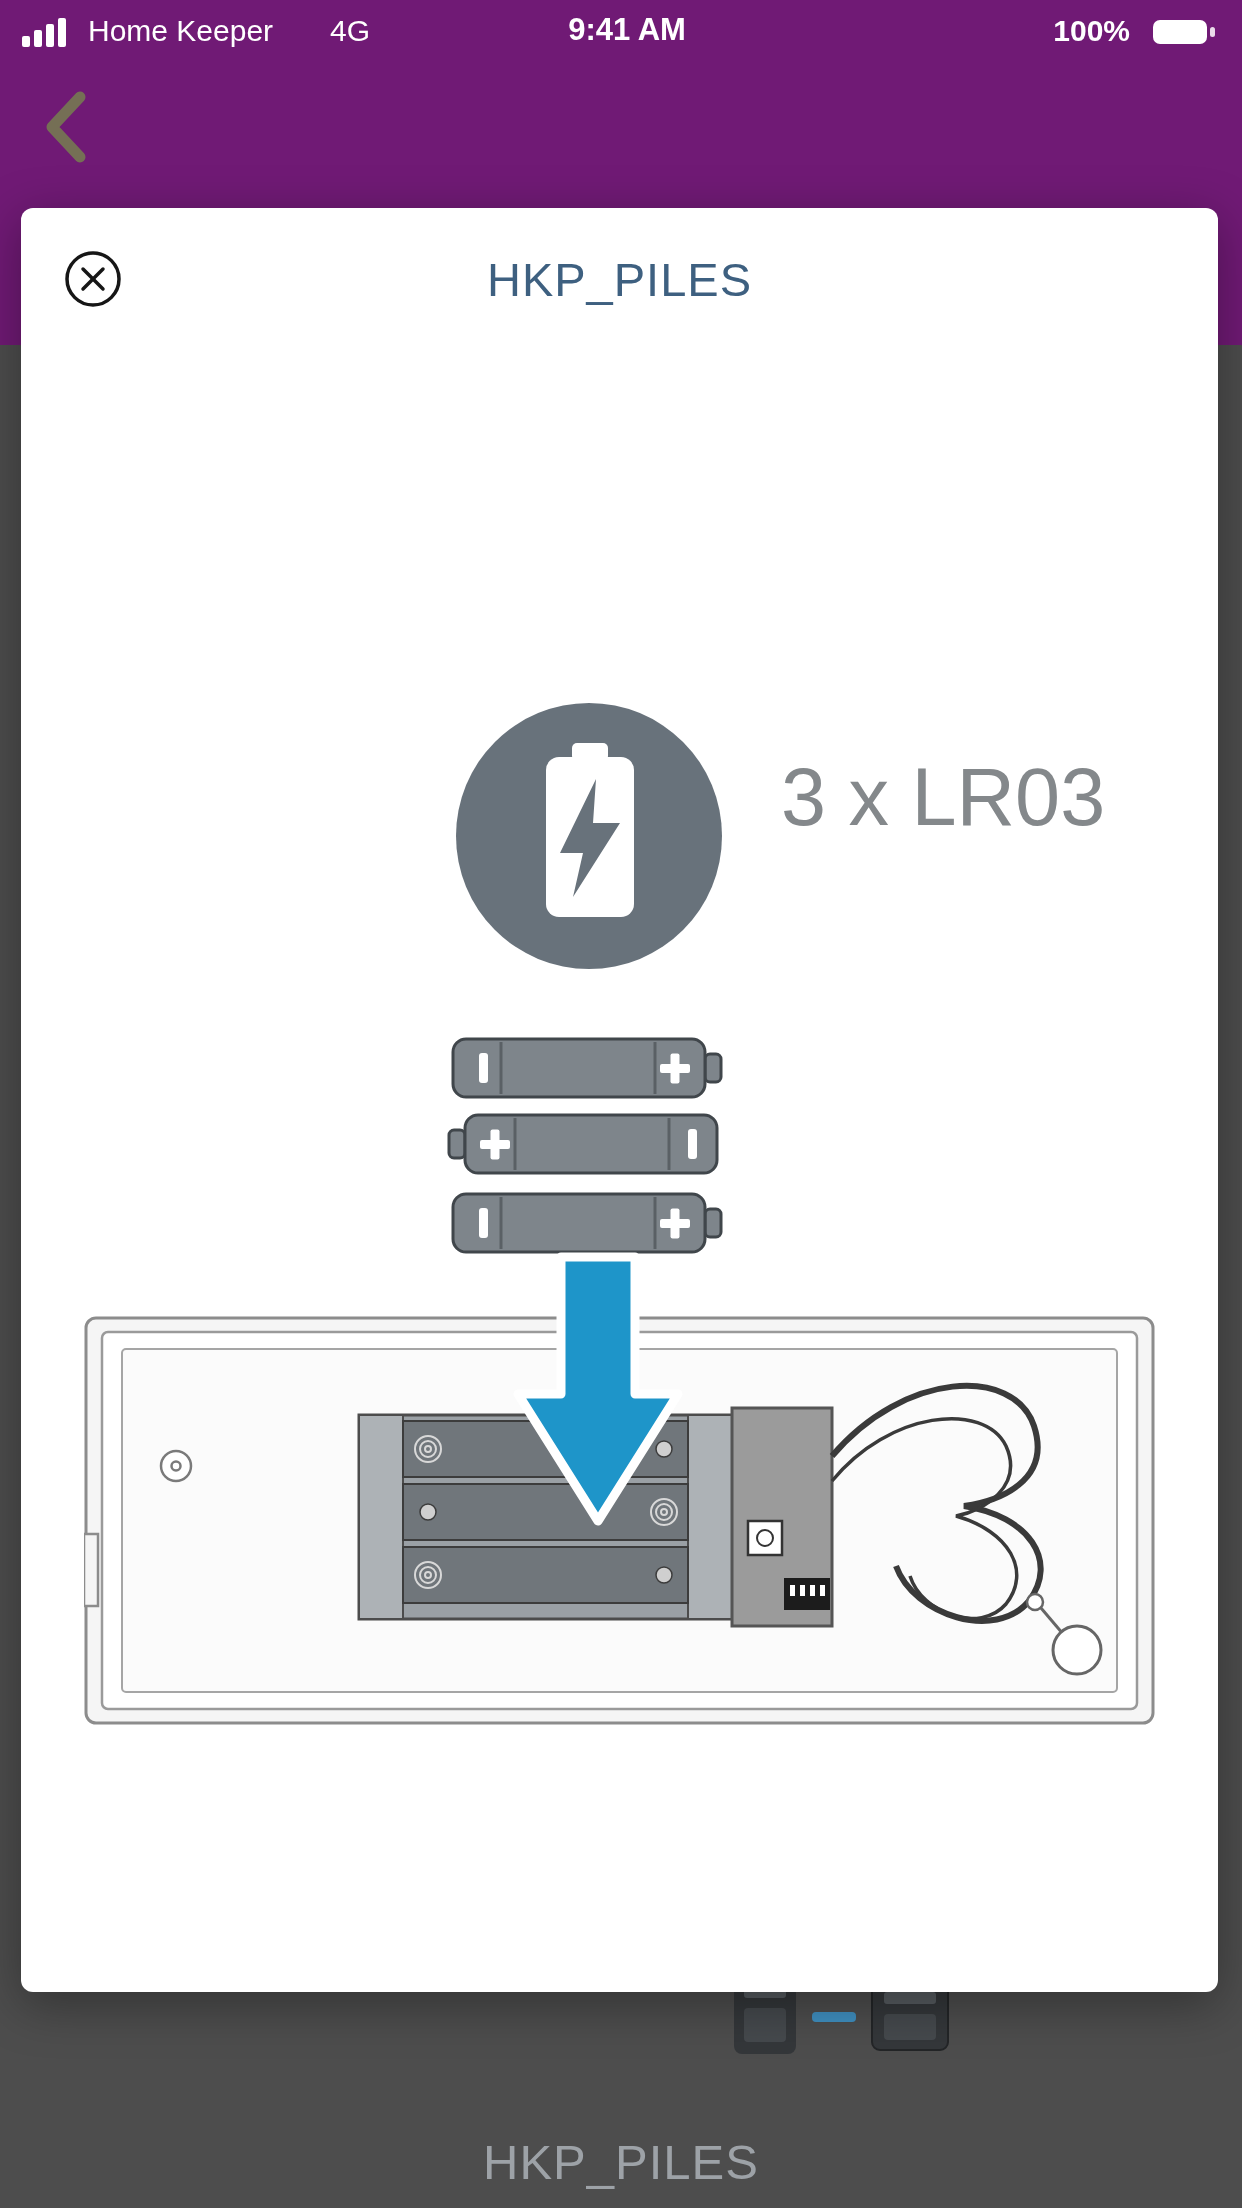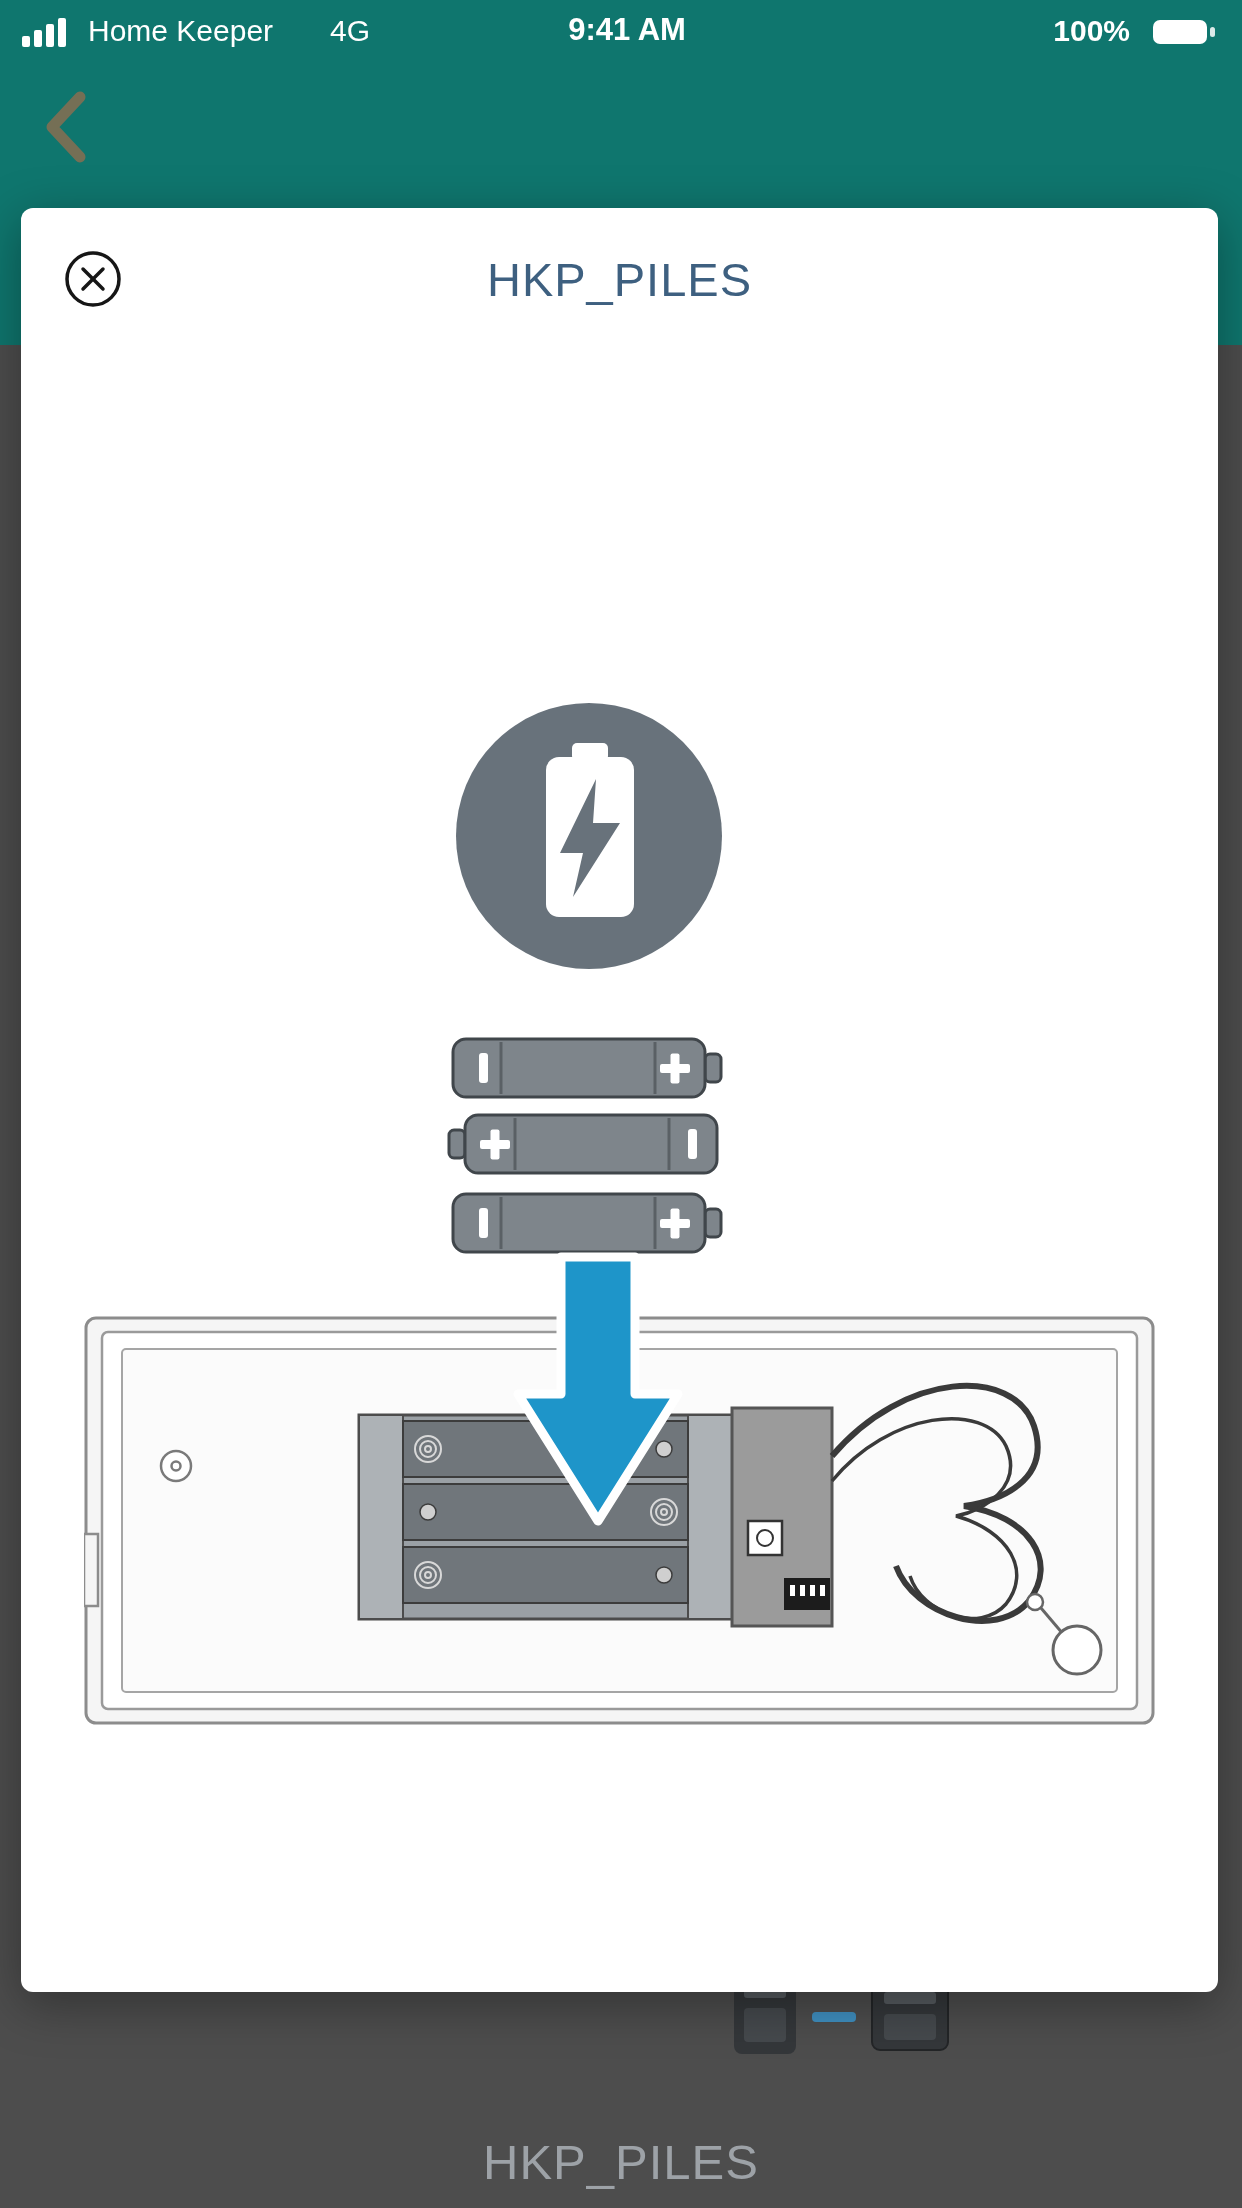--- a/index.html
+++ b/index.html
@@ -5,21 +5,21 @@
   html,body{margin:0;padding:0;}
   body{
     width:1242px;height:2208px;position:relative;overflow:hidden;
     background:#4d4d4d;
     font-family:"Liberation Sans", sans-serif;
     -webkit-font-smoothing:antialiased;
   }
   
   .app-header{
     position:absolute;left:0;top:0;width:1242px;height:345px;
-    background:#0f766e;
+    background:#701a75;
   }
   .status-bar{
     position:absolute;left:0;top:0;width:1242px;height:62px;color:#fff;
   }
   .status-bar .carrier{
     position:absolute;left:88px;top:14px;font-size:30px;line-height:34px;font-weight:400;
   }
   .status-bar .network{
     position:absolute;left:330px;top:14px;font-size:30px;line-height:34px;font-weight:400;text-align:center;
   }
@@ -122,20 +122,21 @@
   <div class="modal-title">HKP_PILES</div>
 
   <svg class="badge" width="270" height="270" viewBox="0 0 270 270">
     <circle cx="135" cy="135" r="133" fill="#68727b"></circle>
     <rect x="118" y="42" width="36" height="18" rx="5" fill="#ffffff"></rect>
     <rect x="92" y="56" width="88" height="160" rx="13" fill="#ffffff"></rect>
     <polygon points="142,78 106,152 129,152 119,196 166,122 139,122" fill="#68727b"></polygon>
   </svg>
 
   <div class="spec-text">
+    <div>3 x LR03</div>
   </div>
 
   <svg class="batteries" width="300" height="235" viewBox="0 0 300 235">
 
     <g>
       <rect x="264" y="26" width="16" height="28" rx="5" fill="#7e858b" stroke="#40464b" stroke-width="3"></rect>
       <rect x="12" y="11" width="252" height="58" rx="13" fill="#7e858b" stroke="#40464b" stroke-width="3"></rect>
       <line x1="60" y1="14" x2="60" y2="66" stroke="#5a6065" stroke-width="3"></line>
       <line x1="214" y1="14" x2="214" y2="66" stroke="#5a6065" stroke-width="3"></line>
       <rect x="38" y="25" width="9" height="30" rx="3" fill="#ffffff"></rect>

